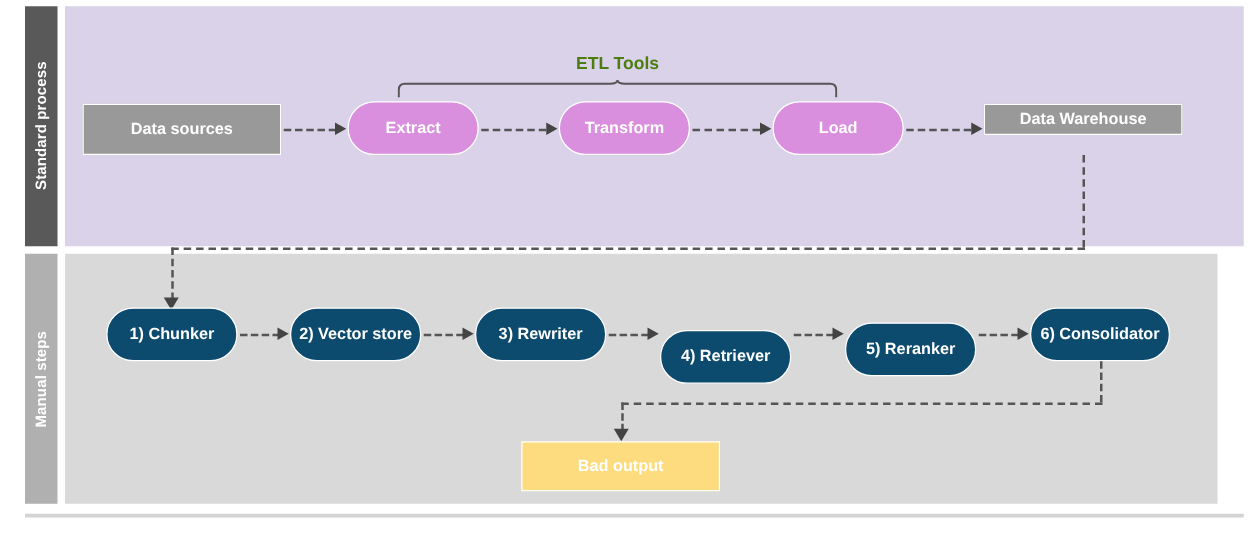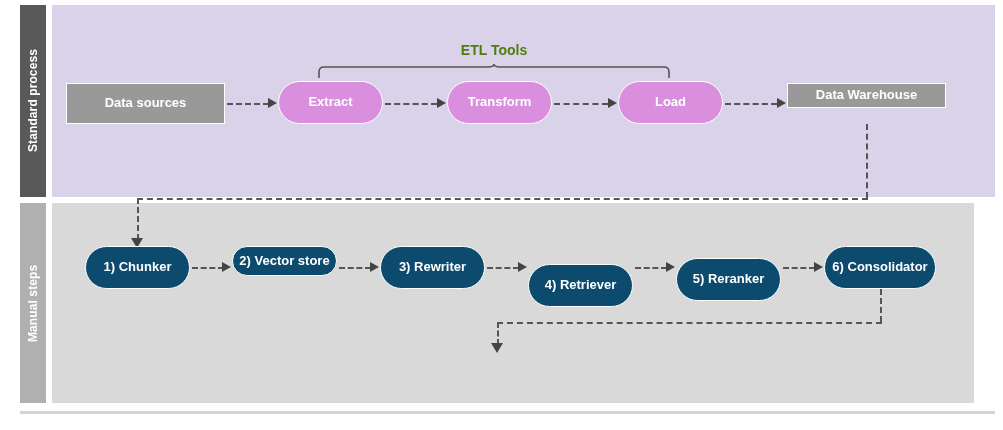--- a/index.html
+++ b/index.html
@@ -171,21 +171,21 @@
 
   <div class="conn-v" style="left:866px; top:124px; height:74px;"></div>
   <div class="conn-h" style="left:137px; top:198px; width:731px;"></div>
   <div class="conn-v" style="left:137px; top:198px; height:42px;"></div>
   <div class="arrow-down" style="left:131px; top:238px;"></div>
 
   <div class="node pill gray-mid" style="left:85px; top:246px; width:105px; height:43px;">
     <span>1) Chunker</span>
   </div>
 
-  <div class="node pill gray-mid" style="left:232px; top:246px; width:105px; height:30px;">
+  <div class="node pill gray-mid" style="left:232px; top:246px; width:105px; height:43px;">
     <span>2) Vector store</span>
   </div>
 
   <div class="node pill gray-mid" style="left:380px; top:246px; width:105px; height:43px;">
     <span>3) Rewriter</span>
   </div>
 
   <div class="node pill gray-mid" style="left:528px; top:246px; width:105px; height:43px;margin-top:18px;">
     <span>4) Retriever</span>
   </div>
@@ -211,15 +211,18 @@
   <div class="arrow-right" style="left:666px; top:262px;"></div>
 
   <div class="conn-h" style="left:783px; top:267px; width:32px;"></div>
   <div class="arrow-right" style="left:814px; top:262px;"></div>
 
   <div class="conn-v" style="left:880px; top:289px; height:33px;"></div>
   <div class="conn-h" style="left:497px; top:322px; width:385px;"></div>
   <div class="conn-v" style="left:497px; top:322px; height:23px;"></div>
   <div class="arrow-down" style="left:491px; top:343px;"></div>
 
+  <div class="node rect yellow" style="left:417px; top:353px; width:159px; height:40px;">
+    <span>Bad output</span>
+  </div>
 
   <div id="baseline-rule"></div>
 </div>
 
 </body></html>

